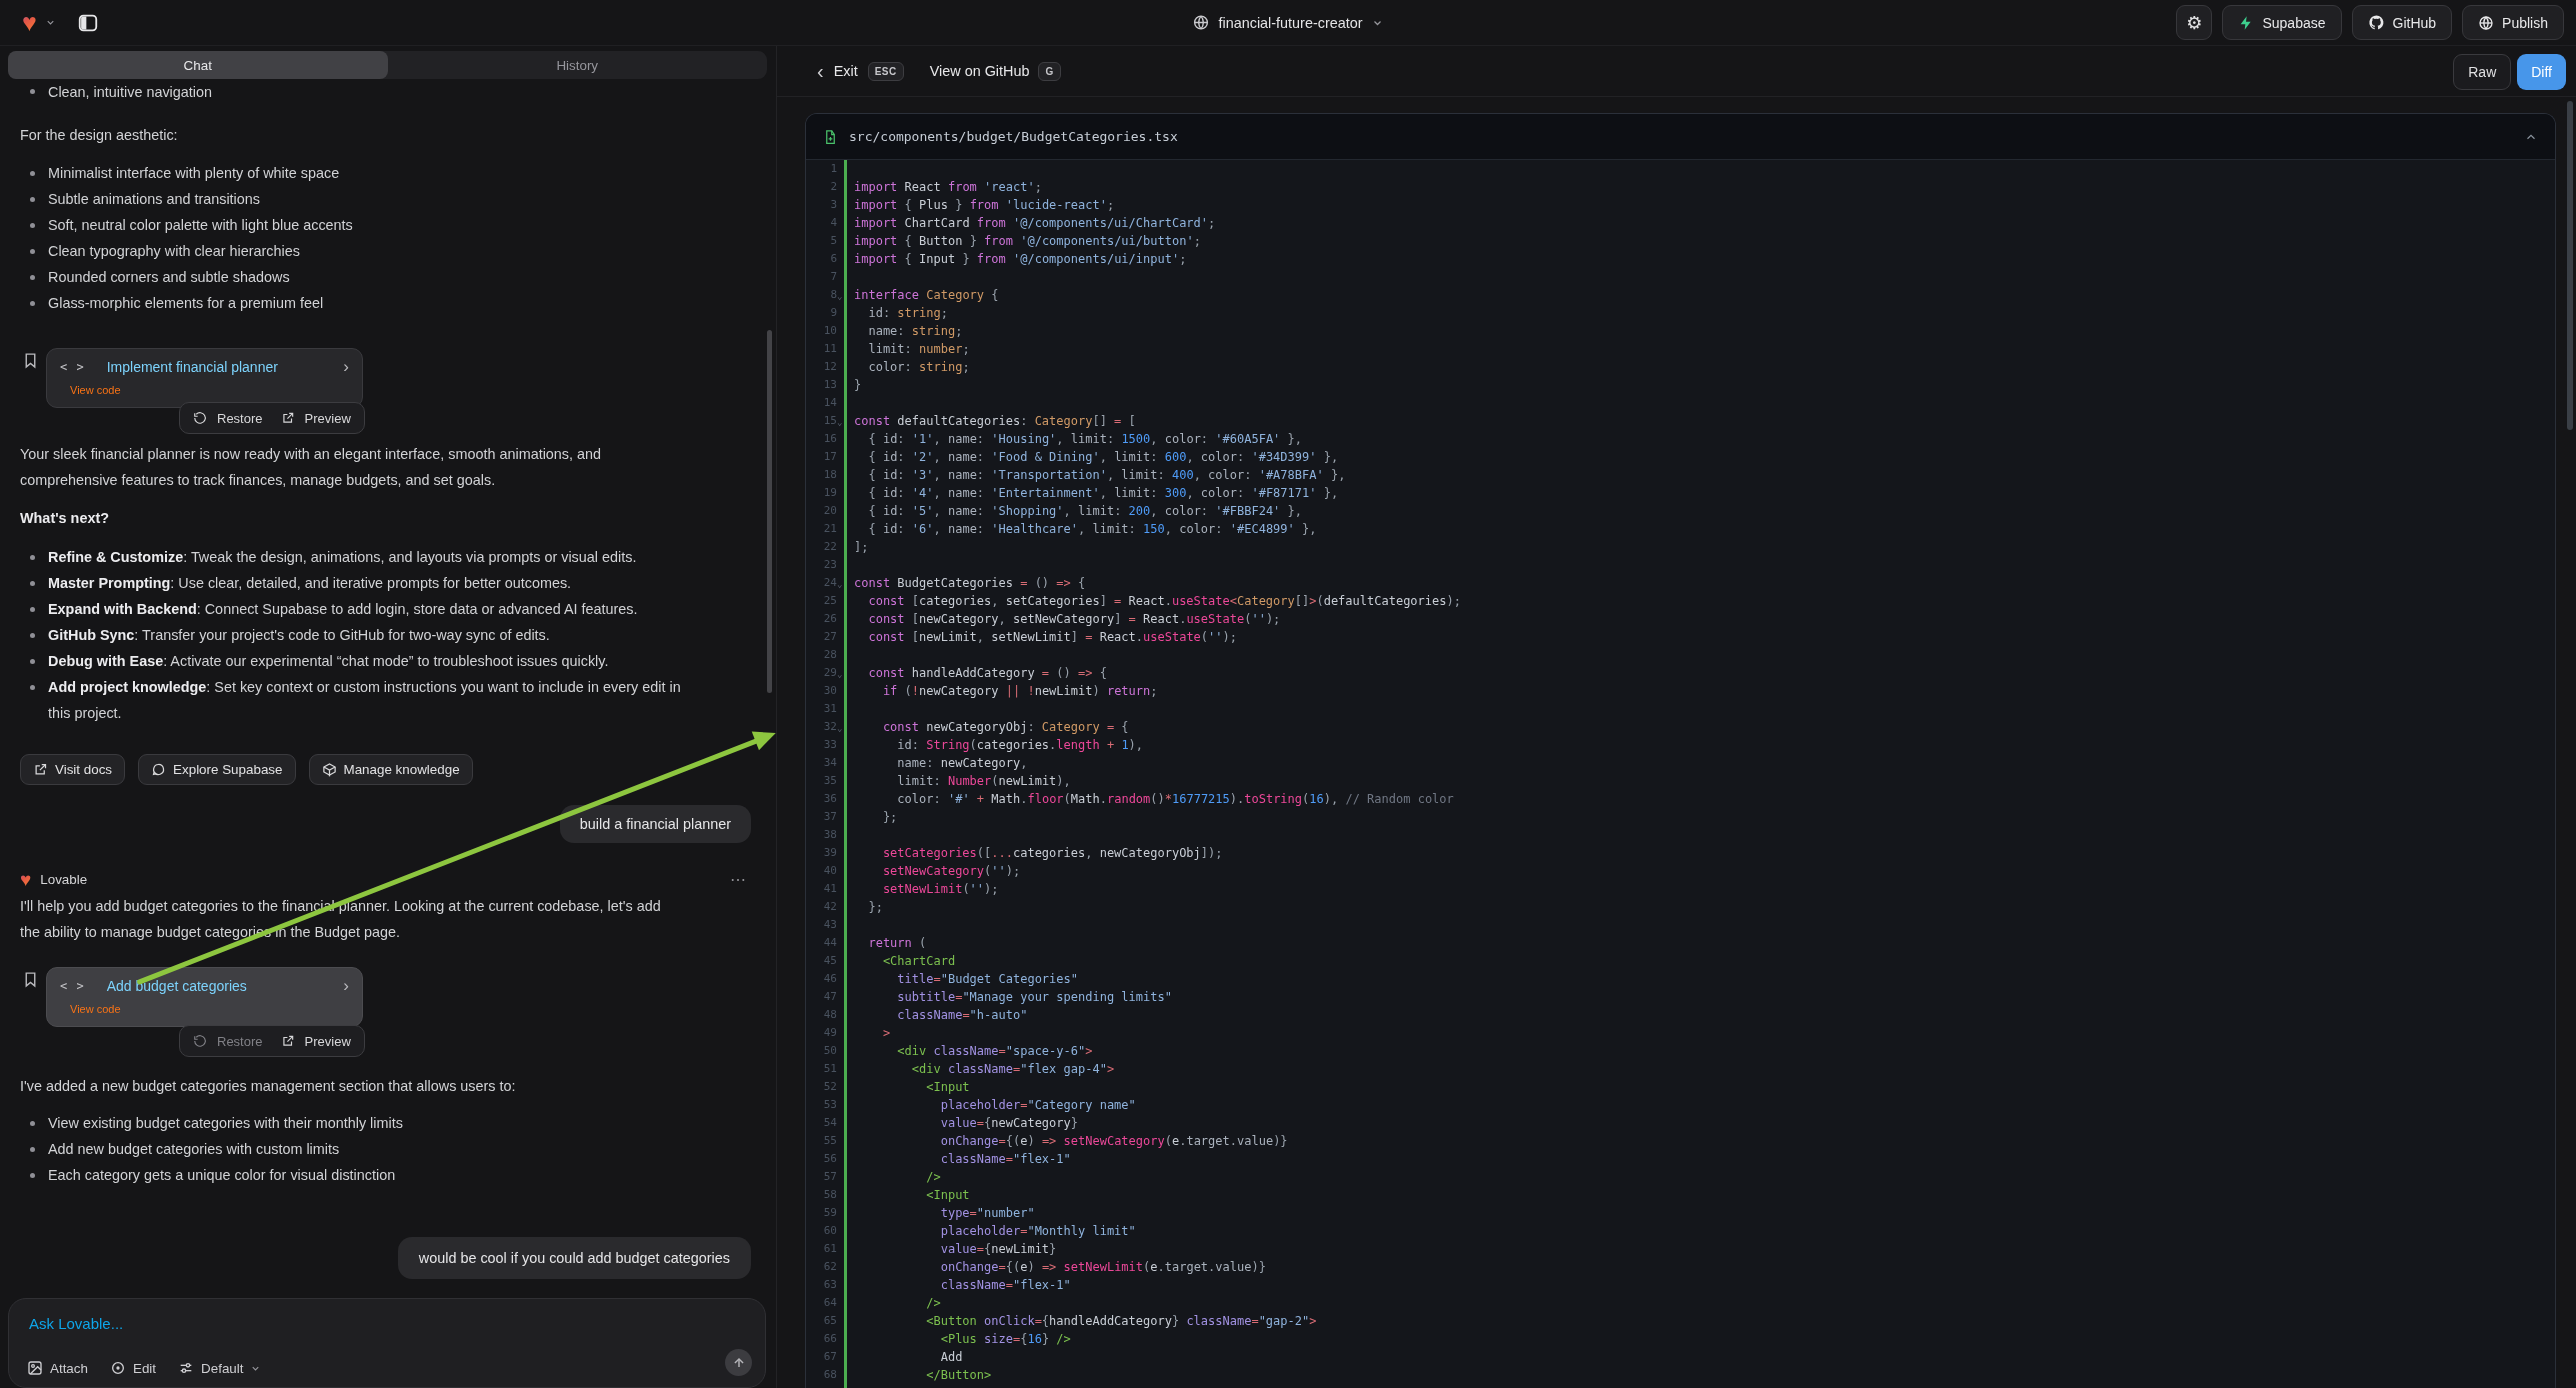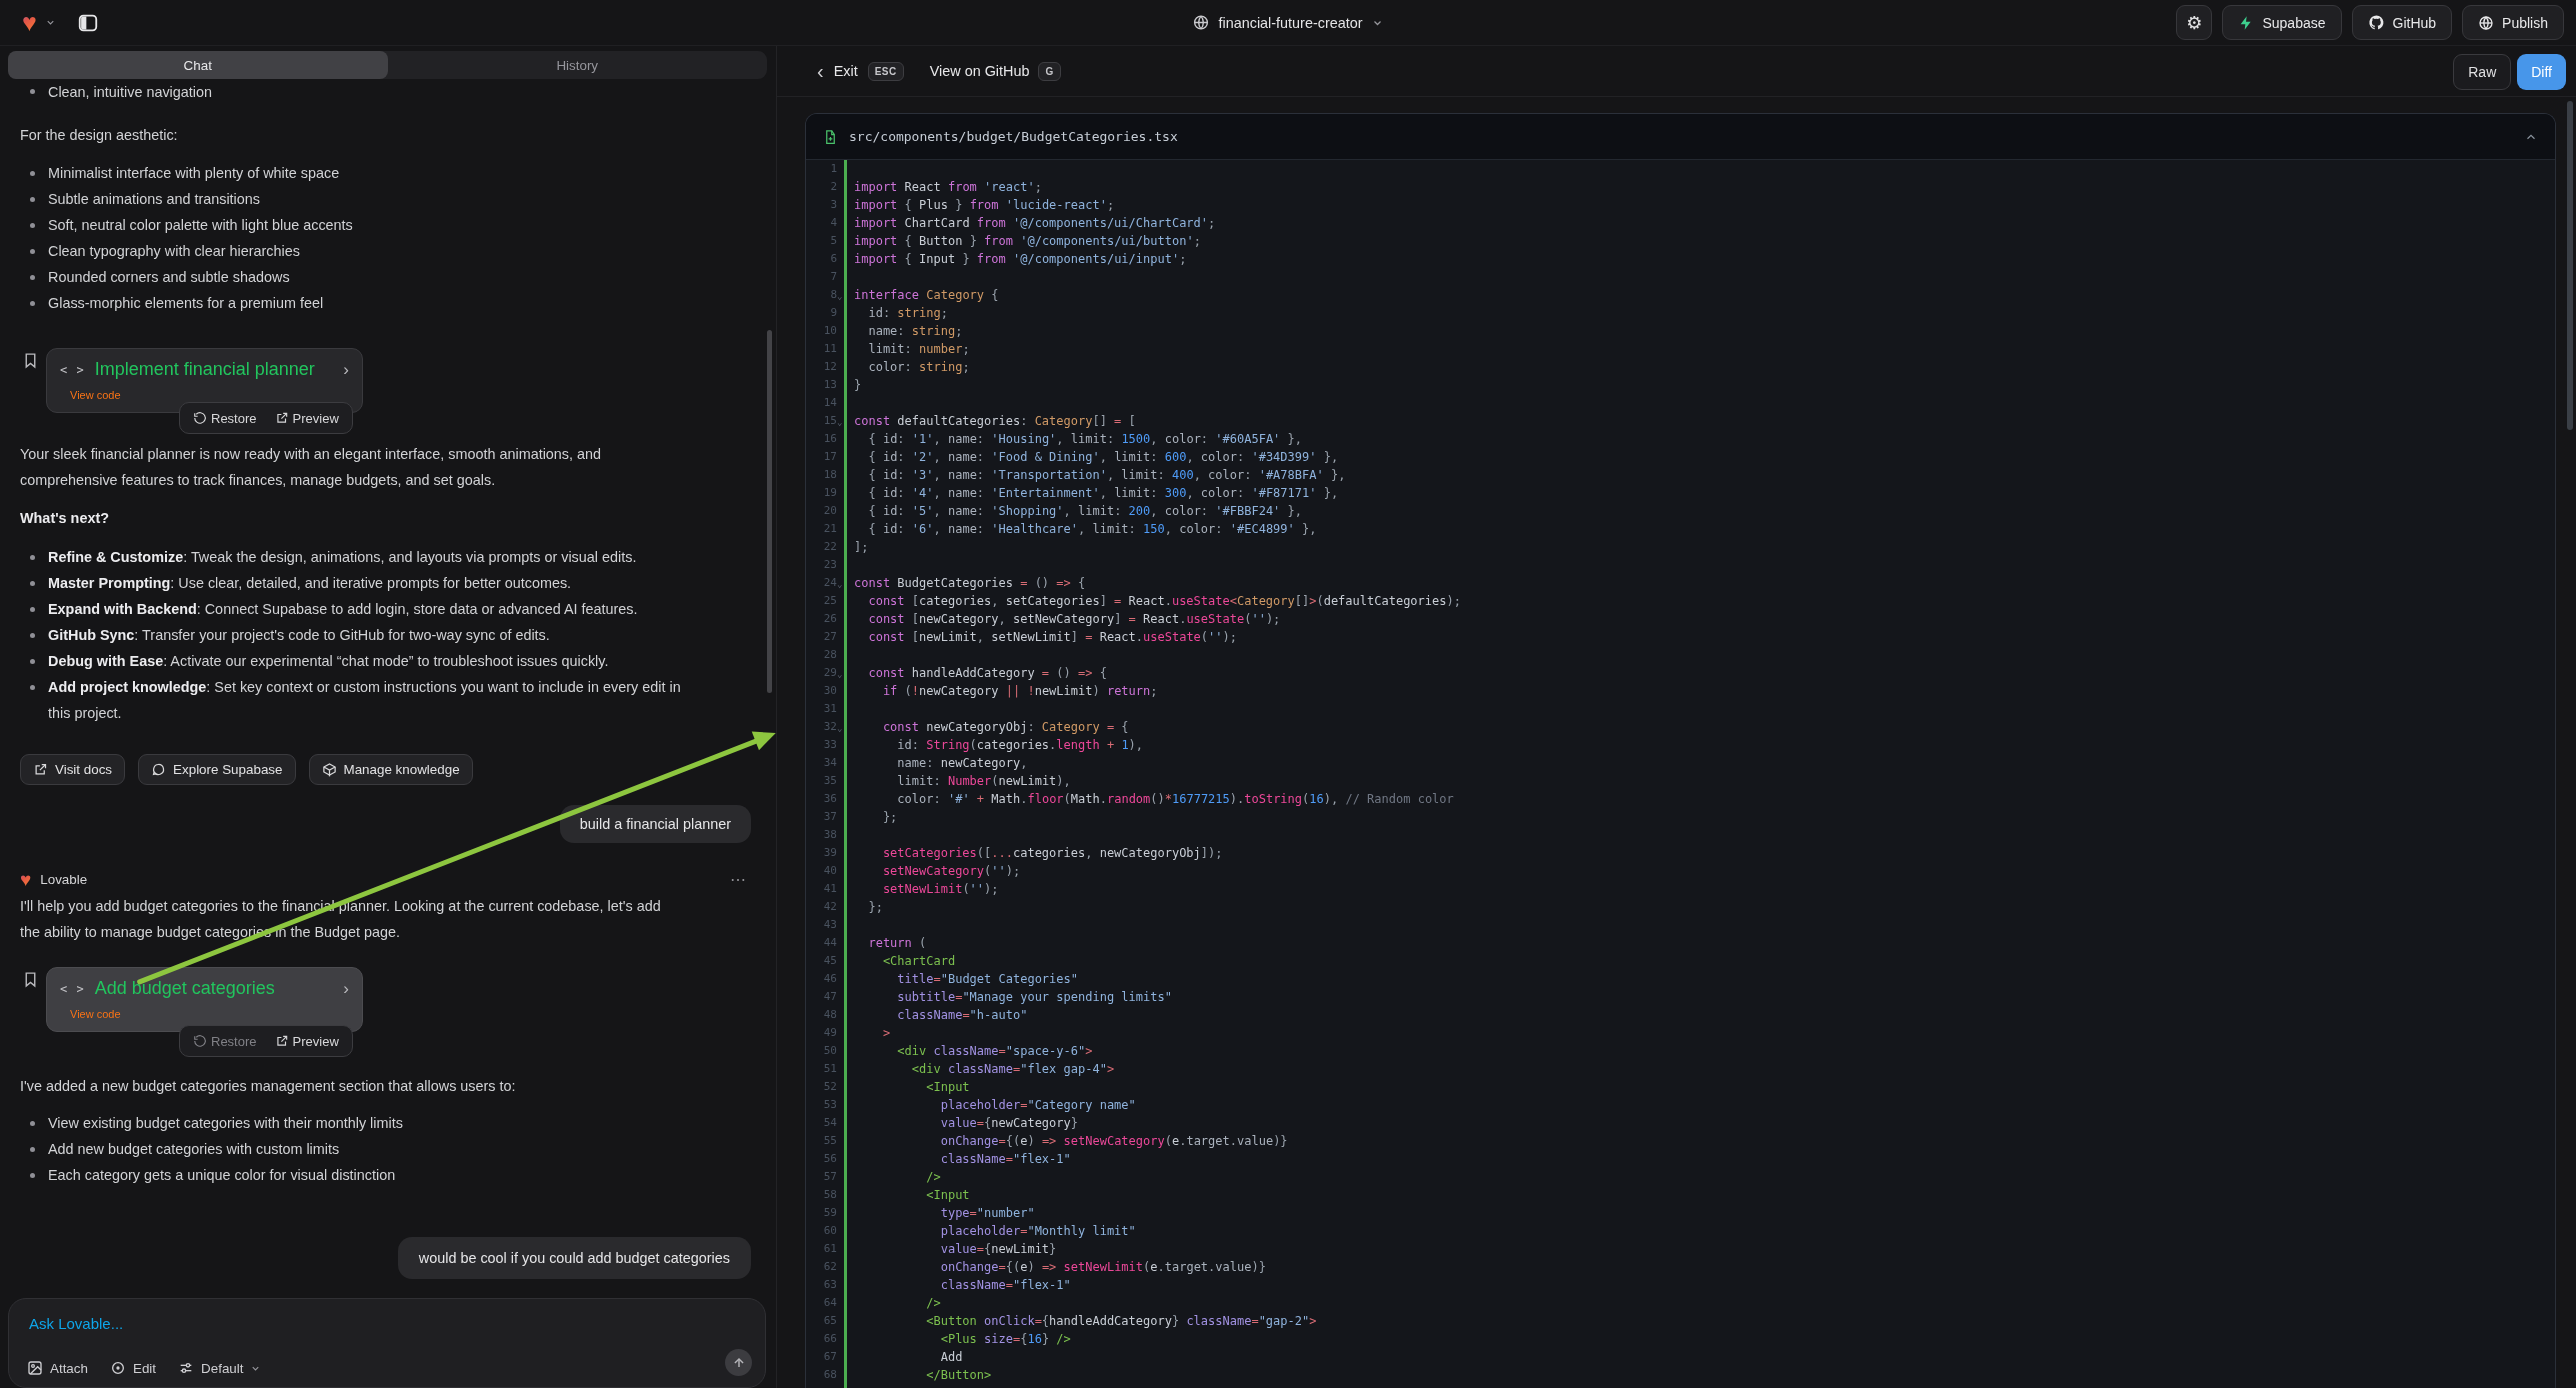--- a/index.html
+++ b/index.html
@@ -43,28 +43,28 @@
   ul.chat-list li b{color:#ececef;}
   ul.chat-list li span.r{white-space:pre-line;}
   .bullet-single{position:absolute;padding-left:48px;line-height:26px;font-size:14.4px;}
   .bullet-single .dot{position:absolute;left:30px;top:10px;width:5px;height:5px;border-radius:50%;background:#8f8f96;}
 
   .chat-card{position:absolute;width:289px;background:#28282b;border:1px solid #3a3a3e;border-radius:11px;
              padding:10px 13px 11px 13px;z-index:2;}
   .chat-card.selected{background:#3f3f43;border-color:#4c4c50;}
   .cc-row1{display:flex;align-items:center;}
   .cc-code{font-family:"DejaVu Sans Mono",monospace;font-size:12px;color:#c3c3c7;letter-spacing:1px;}
-  .cc-title{margin-left:10px;font-size:18px;color:#22c55e;flex:1;}
+  .cc-title{margin-left:22px;font-size:14px;color:#7dd3fc;flex:1;}
   .cc-chev{color:#b9b9bd;font-size:17px;line-height:14px;}
   .cc-view{margin-left:10px;margin-top:9px;font-size:11px;color:#f97316;}
   .bookmark-ic{position:absolute;z-index:2;}
 
   .pill{position:absolute;height:30px;background:#1e1e21;border:1px solid #3c3c40;border-radius:10px;
         display:flex;align-items:center;gap:18px;padding:0 13px;z-index:3;font-size:13px;color:#d8d8da;}
-  .pill .pitem{display:flex;align-items:center;gap:4px;}
+  .pill .pitem{display:flex;align-items:center;gap:10px;}
   .pill .dim{color:#808086;}
 
   .qa-row{display:flex;gap:13px;left:20px;}
   .qa-btn{height:29px;border-radius:9px;background:#232326;border:1px solid #3a3a3e;display:flex;
           align-items:center;gap:7px;padding:0 12px;font-size:13.4px;color:#e2e2e4;}
 
   .bubble{position:absolute;background:#2a2a2d;border-radius:14px;padding:11px 20px;font-size:14.4px;
           color:#e6e6e8;white-space:nowrap;}
   .lovable-row{position:absolute;left:20px;right:28px;display:flex;align-items:center;gap:9px;
                font-size:13.4px;color:#d6d6d8;}

